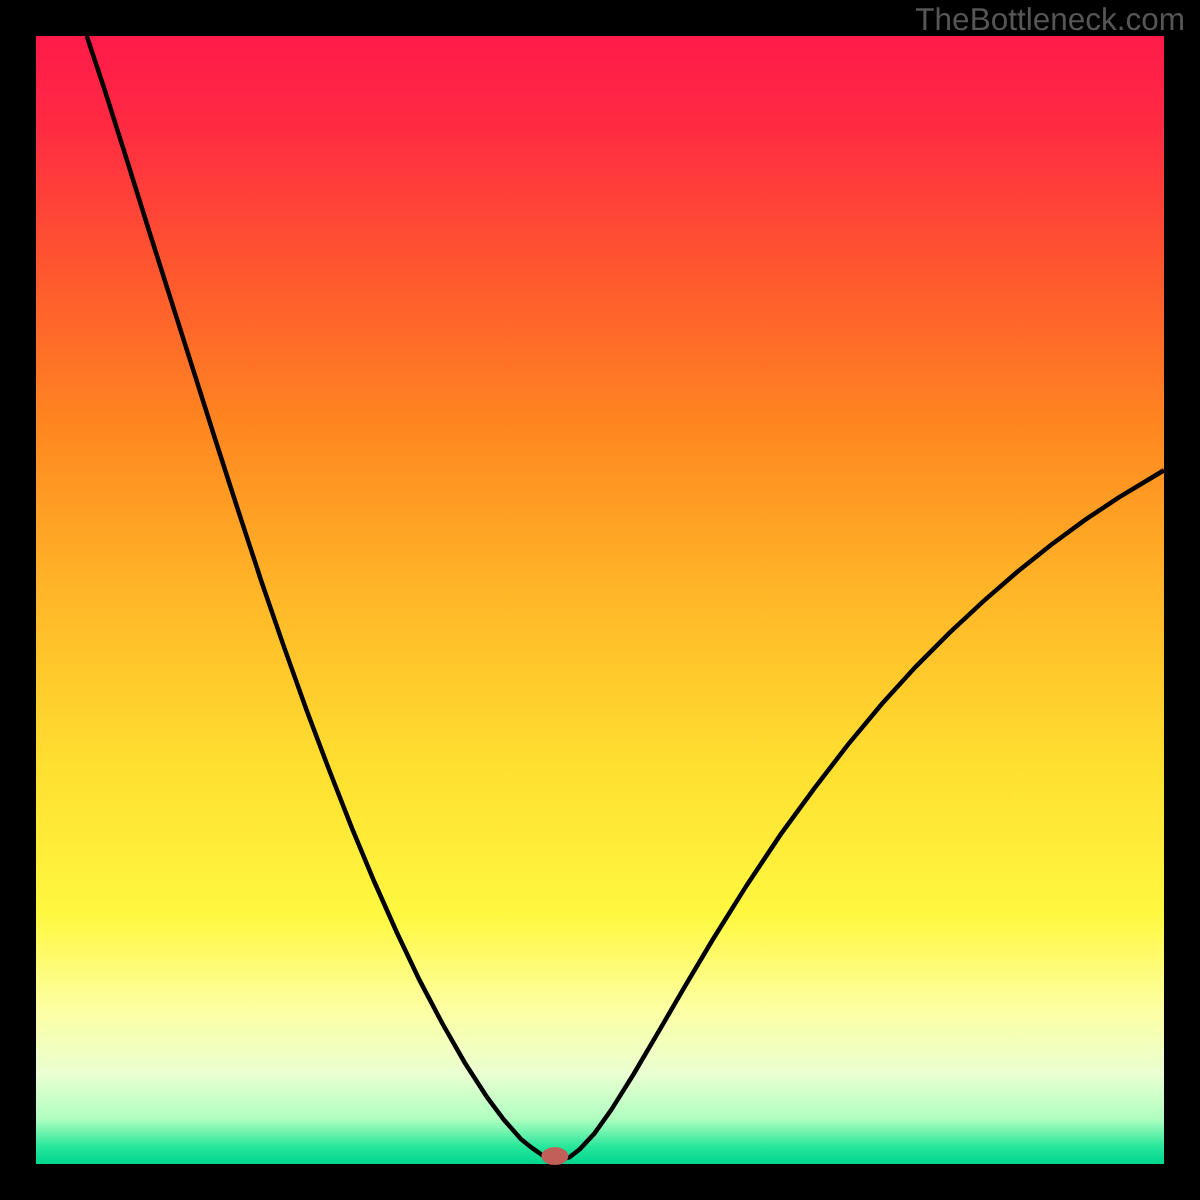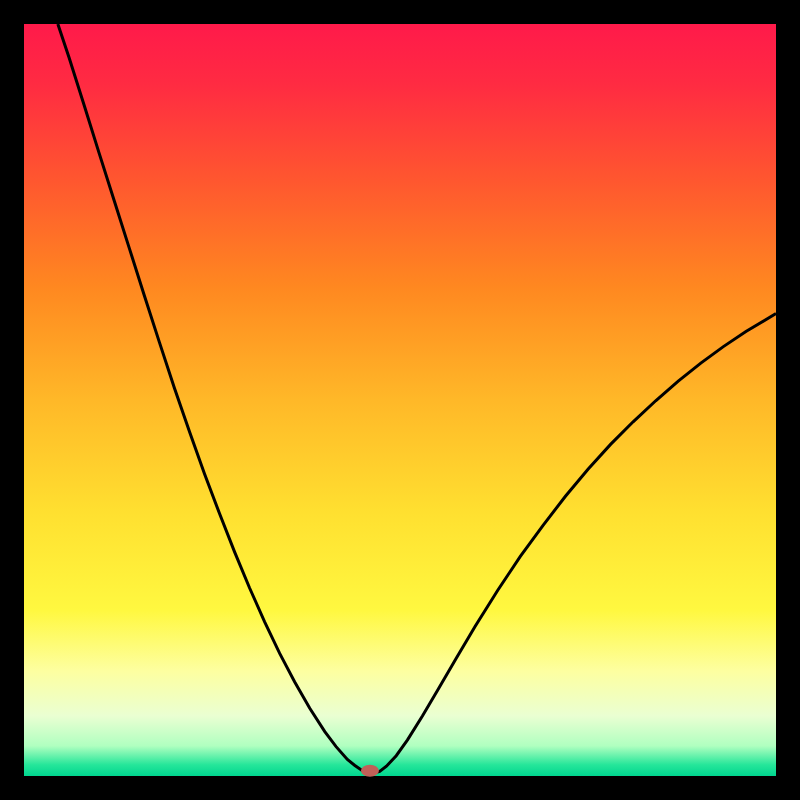--- a/index.html
+++ b/index.html
@@ -50,13 +50,14 @@
     </defs>
 
     <rect id="outer-frame" x="0" y="0" width="800" height="800" fill="#000000"></rect>
 
     <rect id="plot-bg" fill="url(#bg-grad)" x="24" y="24" width="752" height="752"></rect>
 
     <path id="curve-path" fill="none" stroke="#000000" stroke-width="3" clip-path="url(#plot-clip)" d="M57.84 24.00 L69.12 57.84 L84.16 105.22 L99.20 153.34 L114.24 200.72 L129.28 248.10 L144.32 295.47 L159.36 342.10 L174.40 387.97 L189.44 431.58 L204.48 473.70 L219.52 513.55 L234.56 551.90 L249.60 588.00 L264.64 621.84 L279.68 653.42 L294.72 682.00 L309.76 708.32 L324.80 731.63 L336.08 746.67 L347.36 759.46 L354.88 765.47 L362.40 770.74 L368.42 772.99 L373.68 772.99 L379.70 771.49 L386.46 766.22 L396.24 755.70 L407.52 739.90 L422.56 715.84 L437.60 690.27 L456.40 657.94 L475.20 626.35 L497.76 590.26 L520.32 556.42 L542.88 525.58 L565.44 496.26 L588.00 469.18 L610.56 444.37 L633.12 421.81 L655.68 400.75 L678.24 381.20 L700.80 363.15 L723.36 346.61 L745.92 331.57 L776.00 313.52 "></path>
 
     <ellipse id="marker-dot" rx="9" ry="6" cx="369.92" cy="770.736" fill="#c06058"></ellipse>
   </svg>
+  <div class="attribution">TheBottleneck.com</div>
 </div>
 
 </body></html>

